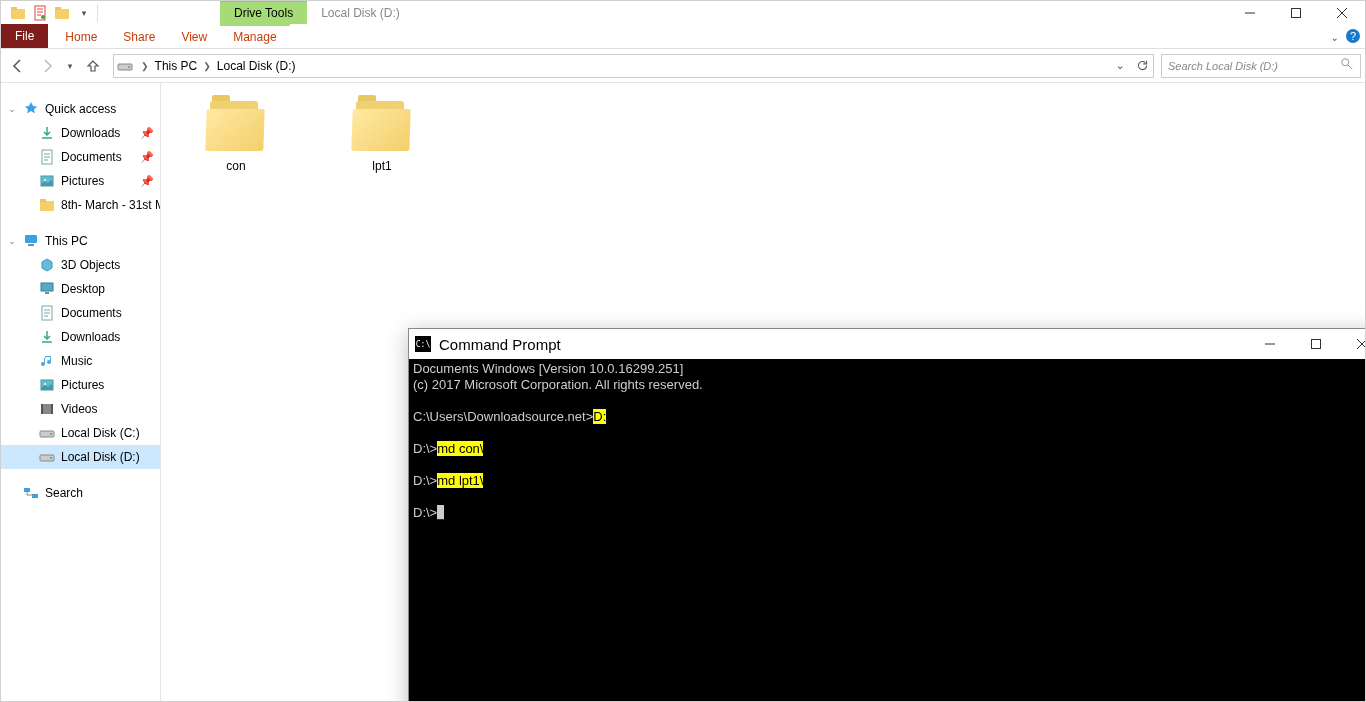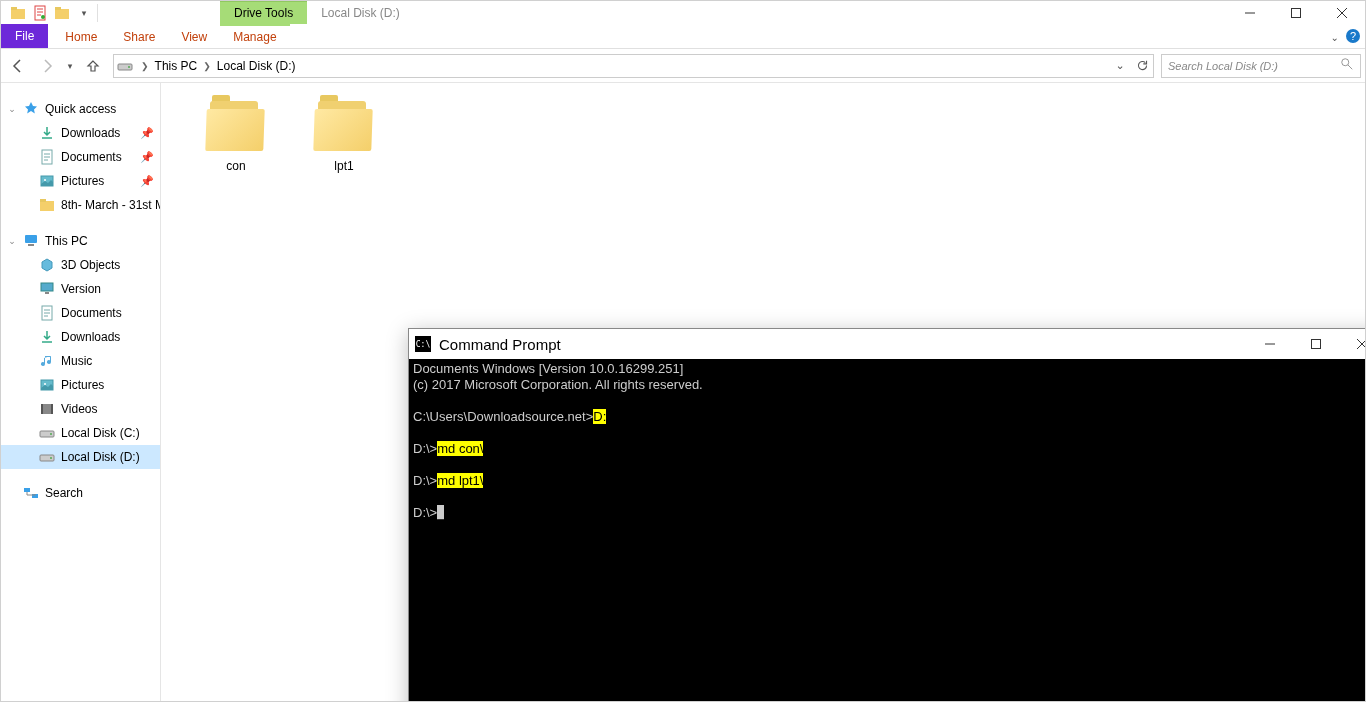--- a/index.html
+++ b/index.html
@@ -13,21 +13,21 @@
   .qat-sep { width: 1px; height: 18px; background: #e0e0e0; margin: 0 2px; }
   .tbar-tab { height: 23px; padding: 10px 14px; display: flex; align-items: center; font-size: 12px; border-top: 1px solid transparent; position: relative; }
   .tbar-tab.active { background: #a6dc77; border-top: 1px solid #90c860; }
   .tbar-tab.inactive { color: #888; }
   .win-controls { position: absolute; right: 0; top: 0; display: flex; }
   .win-btn { width: 46px; height: 23px; display: flex; align-items: center; justify-content: center; font-size: 12px; color: #555; }
 
   
   .ribbon-tabs { height: 25px; background: #fff; display: flex; align-items: flex-end; border-bottom: 1px solid #e0e0e0; position:relative; }
   .ribbon-tab { padding: 4px 13px; font-size: 12px; color: #c2410c; position: relative; }
-  .file-tab { background: #6d28d9; color: #fff; padding: 5px 14px 5px 14px; margin-right:4px; }
+  .file-tab { background: #7f1d1d; color: #fff; padding: 5px 14px 5px 14px; margin-right:4px; }
   .ribbon-tab.manage { border-top: 2px solid #a6dc77; margin-top:-2px;}
   .ribbon-right { position: absolute; right: 4px; top: 4px; display: flex; gap: 6px; align-items:center; }
 
   
   .navbar { height: 34px; display: flex; align-items: center; padding: 4px 4px; gap: 3px; border-bottom: 1px solid #e5e5e5;}
   .nav-arrow { width: 26px; height: 26px; display: flex; align-items: center; justify-content: center; color: #555; font-size: 14px; }
   .nav-arrow.disabled { color: #bbb; }
   .addr-bar { flex: 1; height: 24px; border: 1px solid #ccc; display: flex; align-items: center; padding: 0 3px; margin: 0 4px; position: relative; }
   .addr-icn { width:16px; height:16px; margin-right:4px; display:flex; align-items:center; justify-content:center;}
   .addr-part { display: flex; align-items: center; font-size: 12px; padding: 0 2px; }
@@ -45,21 +45,21 @@
   .tree-item.group { font-weight: normal; padding-left:22px;}
   .tree-item .icon { width: 16px; height: 16px; display: inline-flex; align-items: center; justify-content: center; font-size: 14px;}
   .tree-item.child { padding-left: 38px; }
   .tree-item.selected { background: #cce8ff; }
   .pin-ic { position: absolute; right: 6px; color: #888; font-size: 11px; }
   .tree-expander { position:absolute; left:6px; color:#888; font-size:9px; width:10px; text-align:center;}
   .spacer { height: 12px; }
 
   
   .content { flex: 1; position: relative; background: #fff; }
-  .folder-grid { display: flex; gap: 18px; padding: 18px 30px; }
+  .folder-grid { display: flex; gap: 56px; padding: 18px 30px; }
   .folder-item { width: 90px; display: flex; flex-direction: column; align-items: center; gap: 6px; }
   .folder-vis { width: 64px; height: 52px; position: relative; }
   .folder-back { position:absolute; top:0; left:6px; width:48px; height:40px; background:#f0d070; border-radius:3px 3px 0 0;}
   .folder-tab { position:absolute; top:-6px; left:8px; width:18px; height:8px; background:#e8c860; border-radius:2px 2px 0 0;}
   .folder-front { position:absolute; bottom:2px; left:2px; width:58px; height:42px; background:linear-gradient(135deg,#ffe9a3,#f4cf6a); border-radius:2px; transform:skewX(-2deg);}
   .folder-label { font-size: 12px; text-align: center; }
 
   
   .cmd-window { position: absolute; left: 247px; top: 245px; width: 978px; height: 410px; background: #fff; border: 1px solid #888; box-shadow: 0 4px 20px rgba(0,0,0,0.25); display:flex; flex-direction:column; }
   .cmd-title { height: 30px; background: #fff; display: flex; align-items: center; padding: 0 6px; position: relative; }
@@ -275,21 +275,21 @@
             </span>
             <span>3D Objects</span>
           </div>
           <div class="tree-item child">
             <span class="icon">
               <svg width="16" height="16" viewBox="0 0 16 16">
                 <rect x="2" y="2" width="12" height="8" fill="#5ac" stroke="#388"></rect>
                 <rect x="6" y="11" width="4" height="2" fill="#888"></rect>
               </svg>
             </span>
-            <span>Version</span>
+            <span>Desktop</span>
           </div>
           <div class="tree-item child">
             <span class="icon">
               <svg width="16" height="16" viewBox="0 0 16 16">
                 <rect x="3" y="1" width="10" height="14" fill="#fff" stroke="#7aa"></rect>
                 <path d="M5 5h6M5 8h6M5 11h4" stroke="#7aa"></path>
               </svg>
             </span>
             <span>Documents</span>
           </div>

